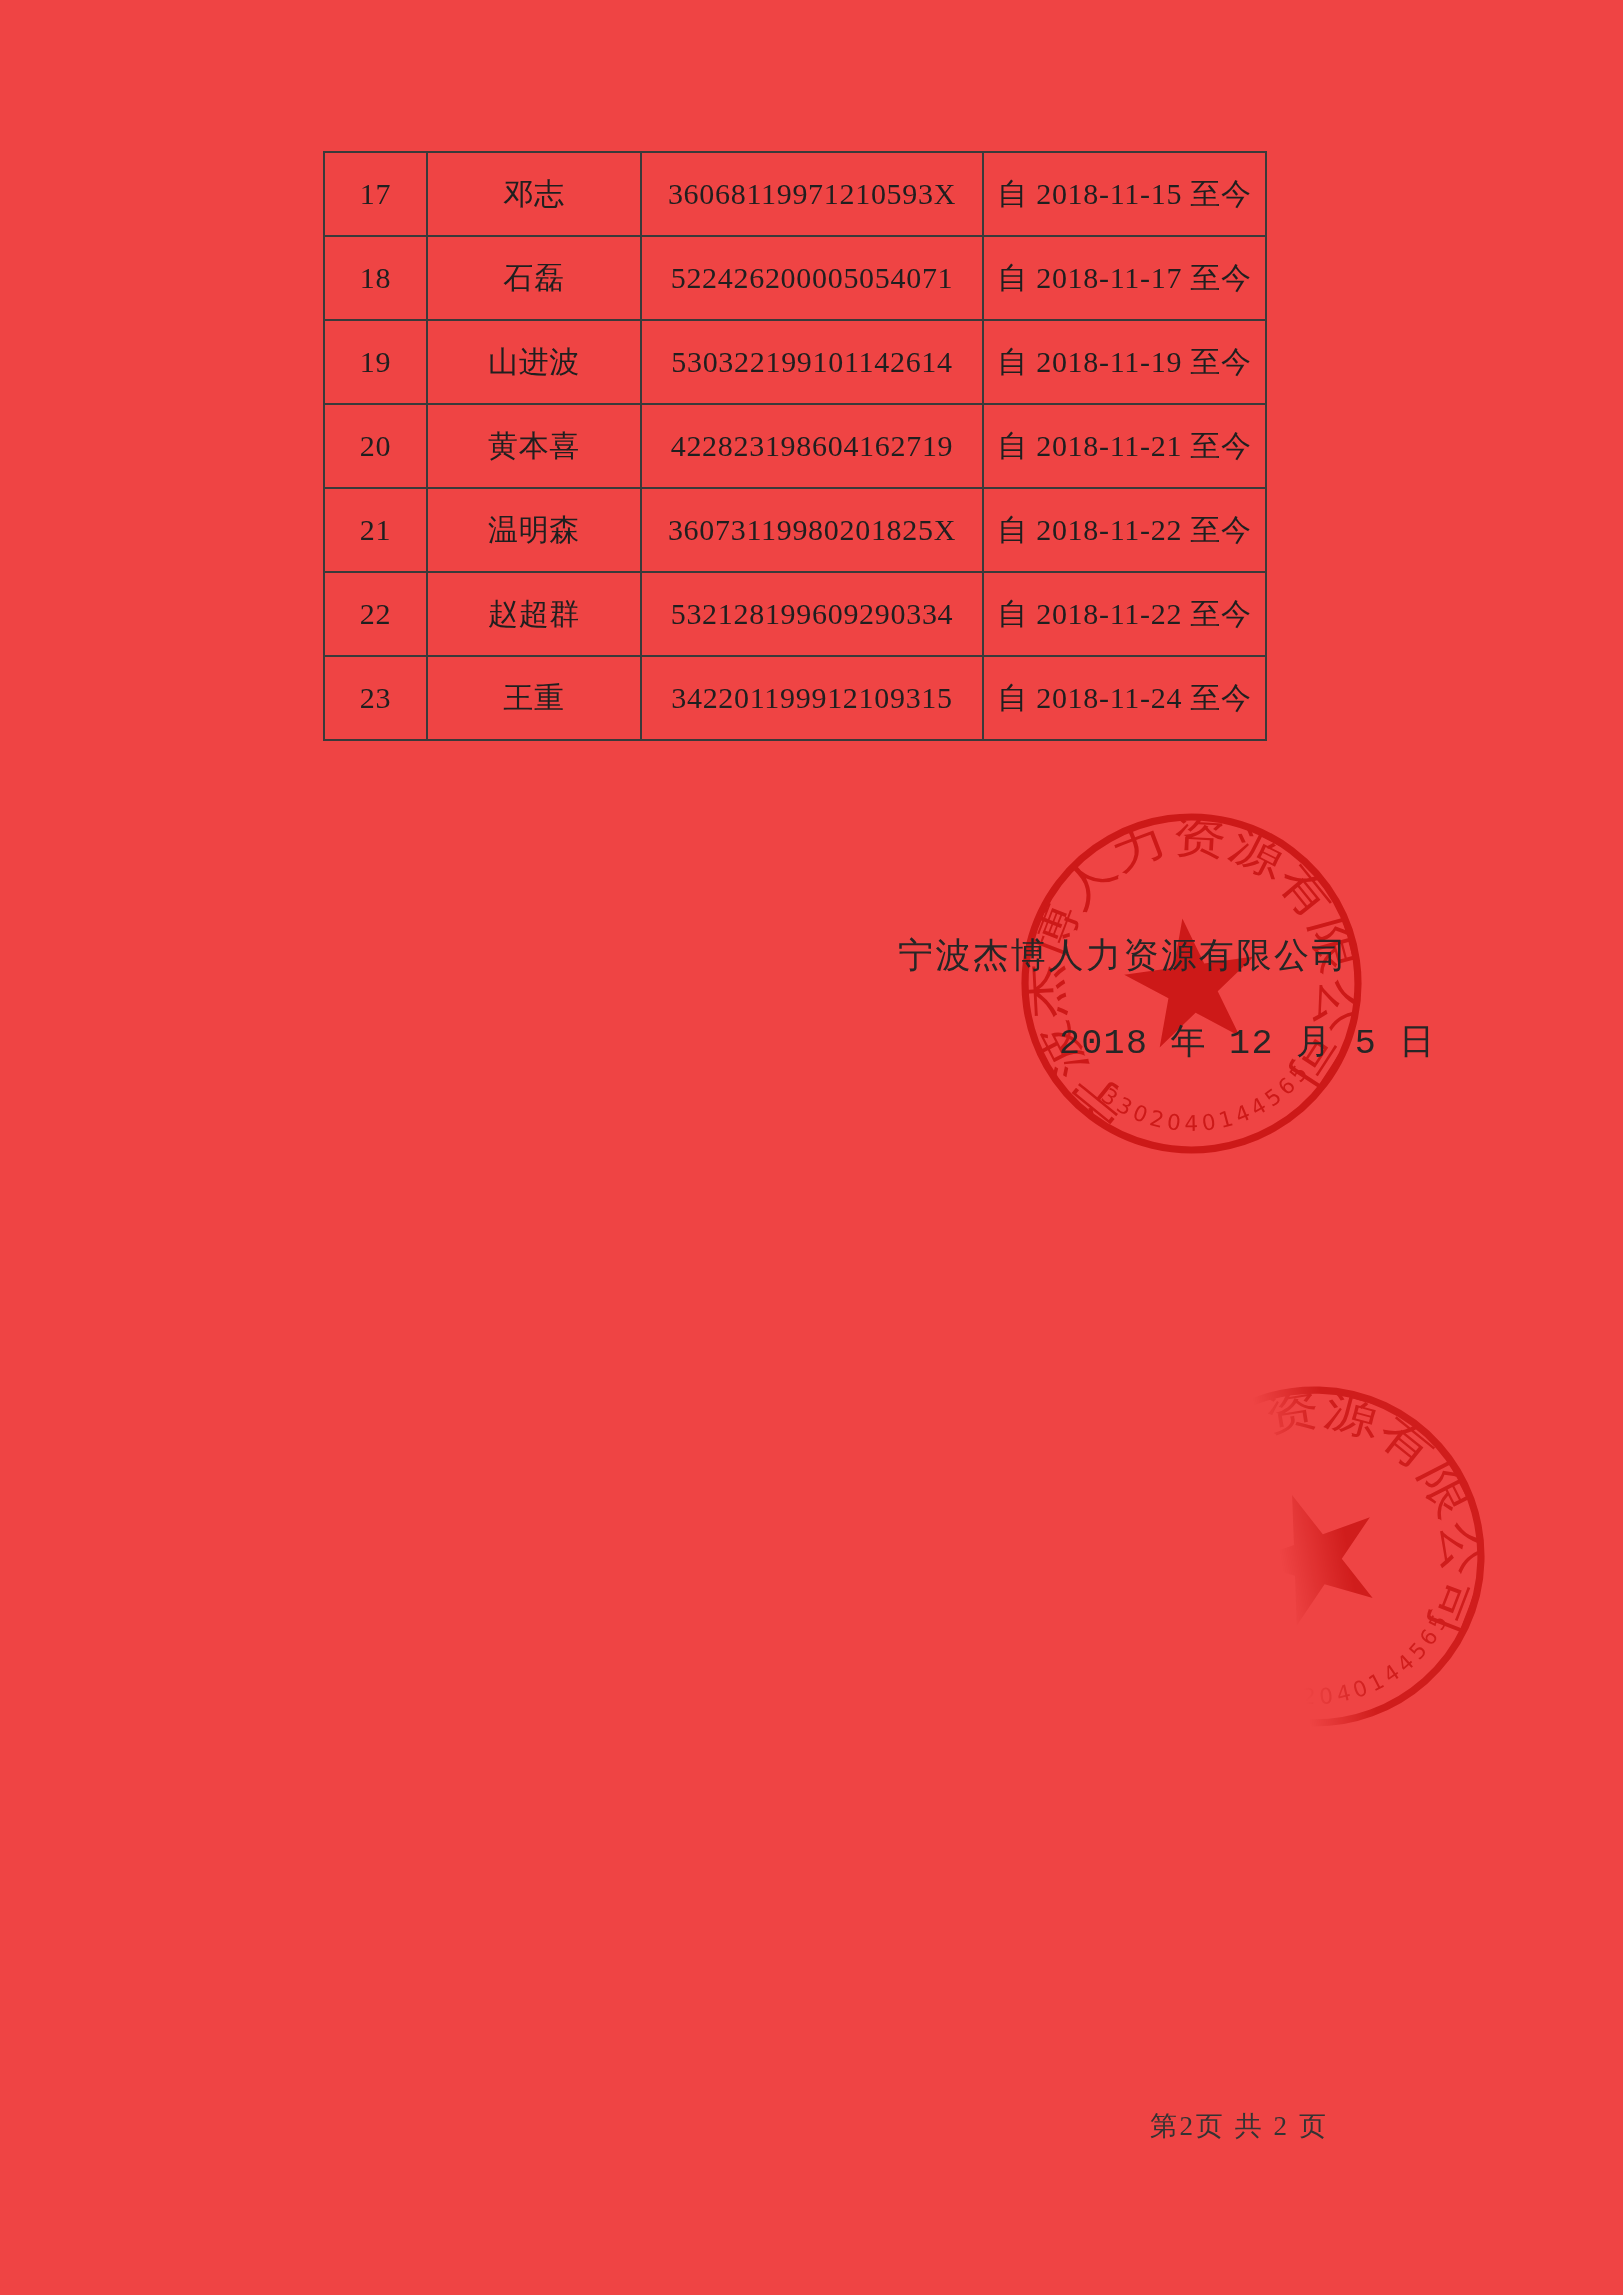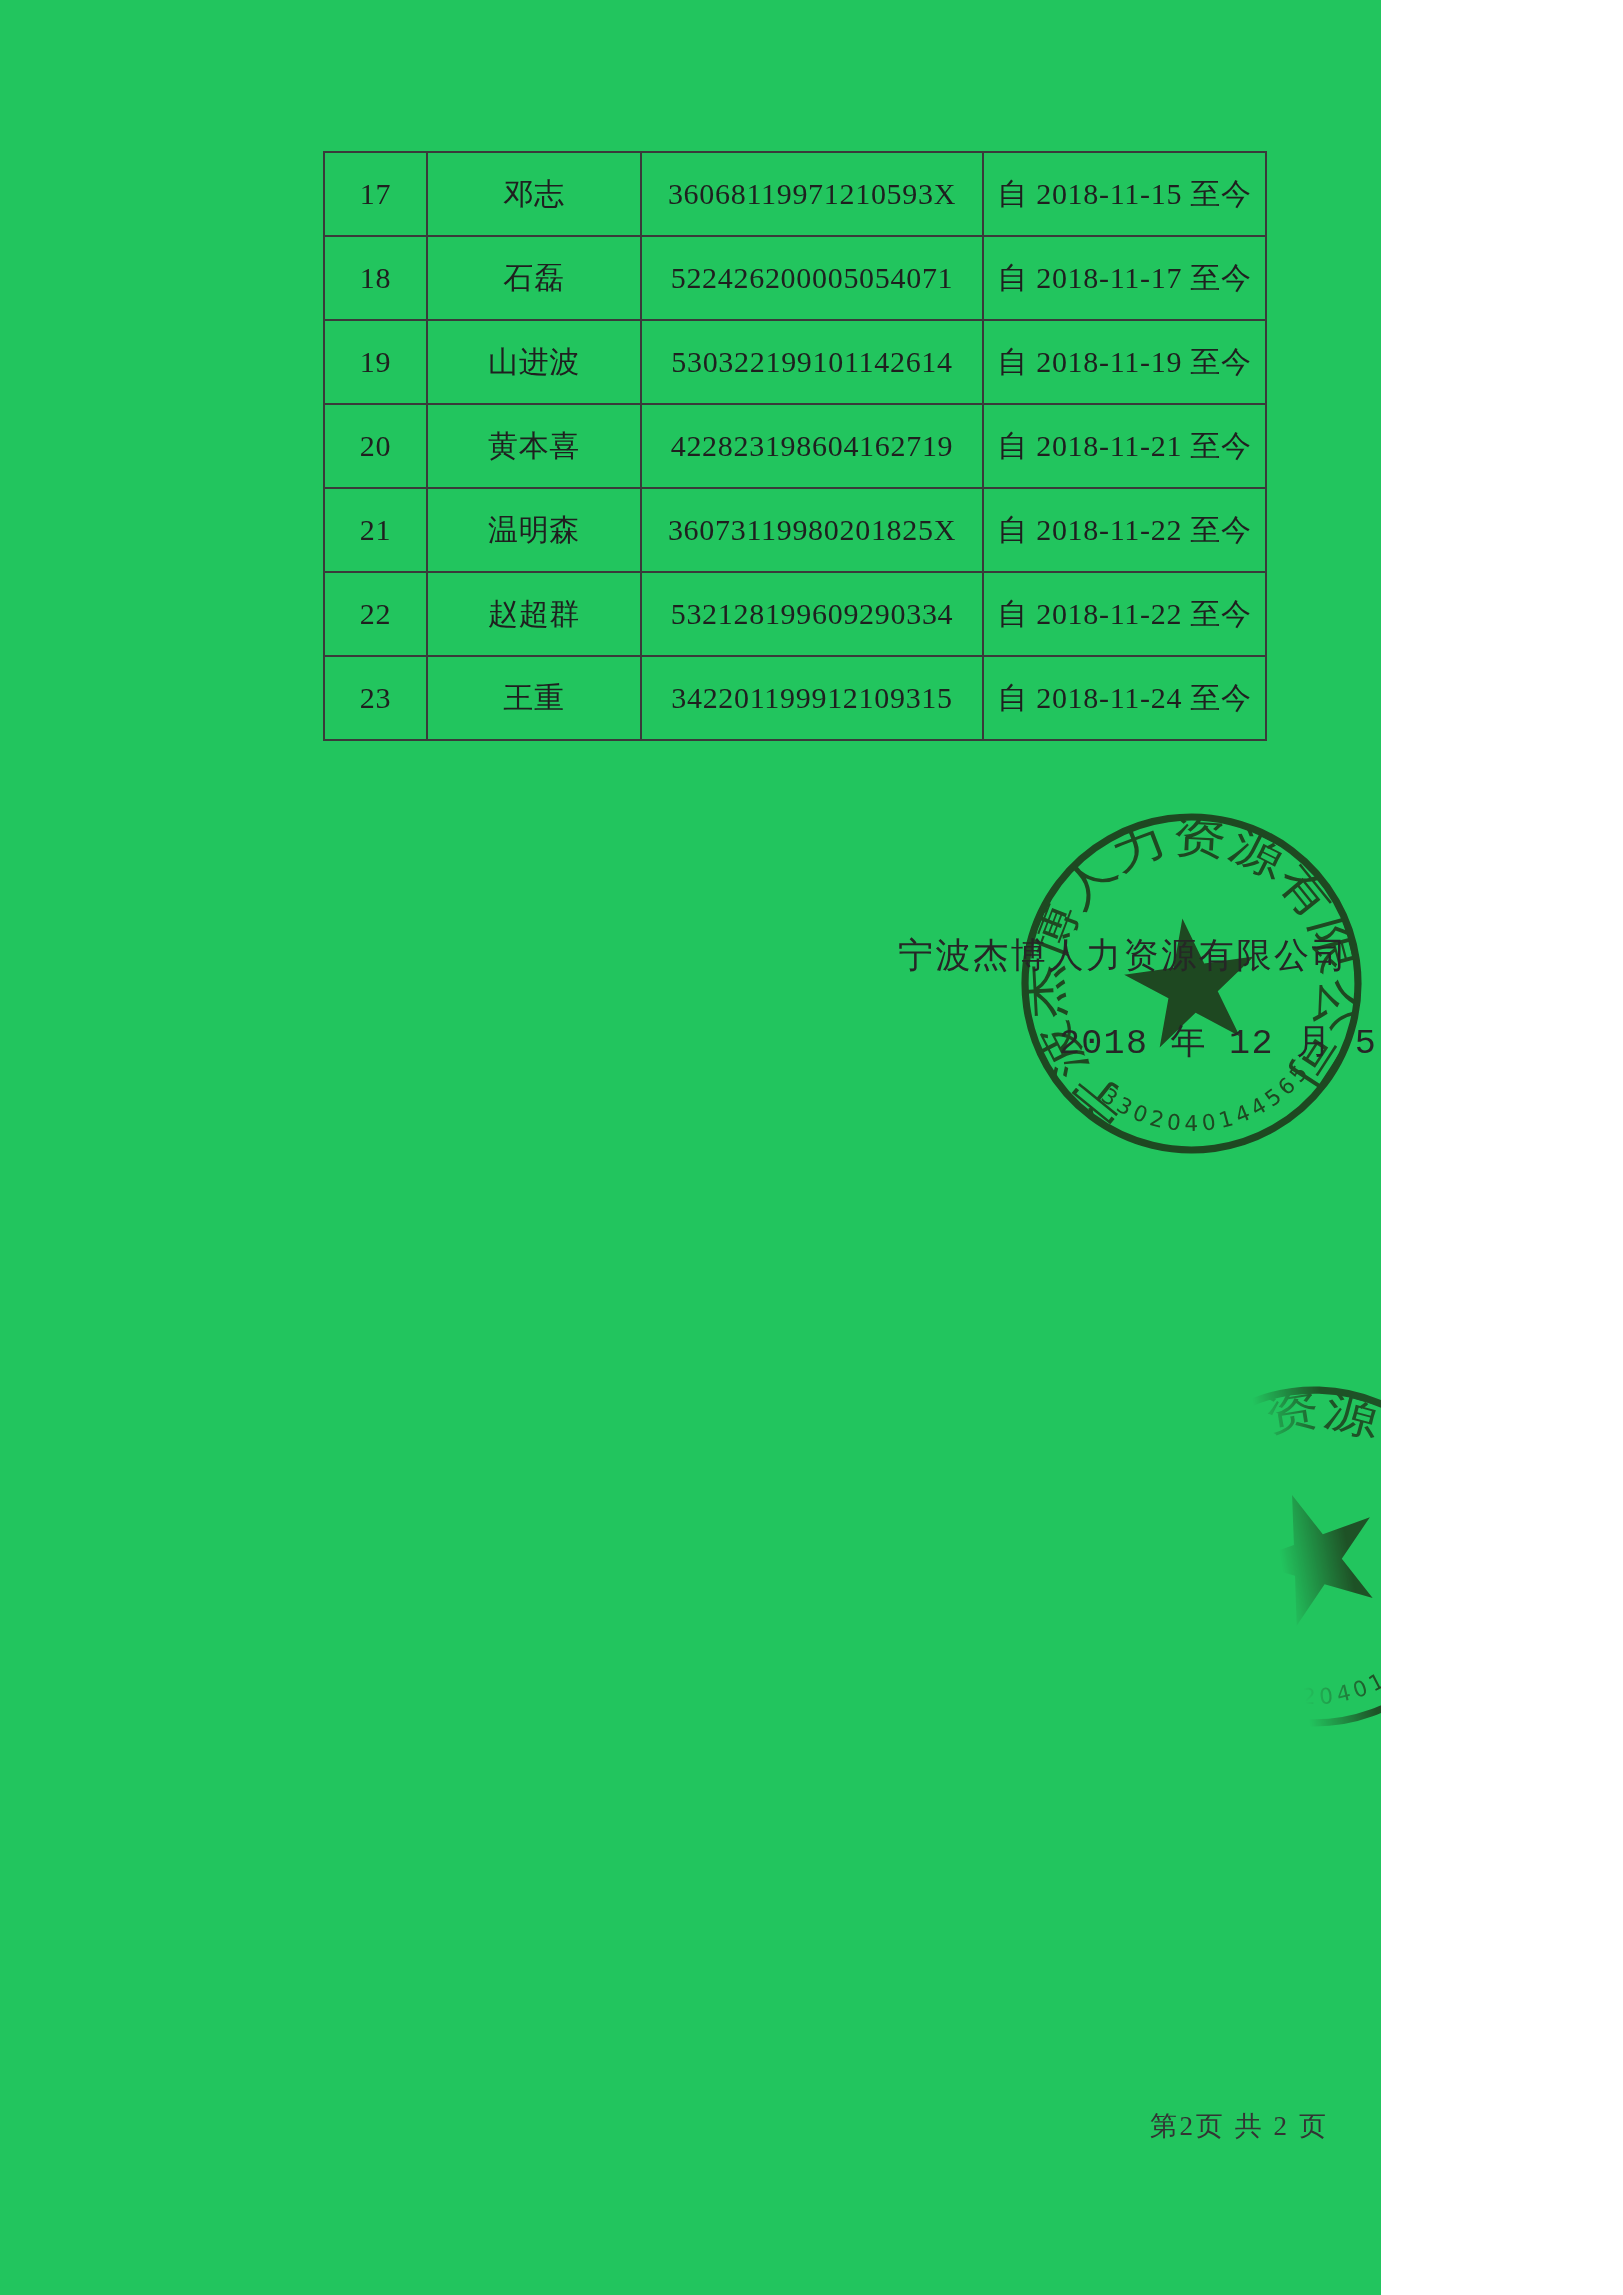--- a/index.html
+++ b/index.html
@@ -1,20 +1,20 @@
 <!DOCTYPE html>
 <html style="font-size:10.5px"><head>
 <meta charset="utf-8">
 <style>
   html,body{margin:0;padding:0;background:#ffffff;}
   .page{
     position:relative;
-    width:1381px;
+    width:1623px;
     height:2295px;
-    background:#22c55e;
+    background:#ef4444;
     overflow:hidden;
     font-family:"Liberation Serif","DejaVu Serif",serif;
     color:#222;
   }
   
   table.doc-table{
     position:absolute;
     left:323px; top:151px;
     width:942px;
     border-collapse:collapse;

